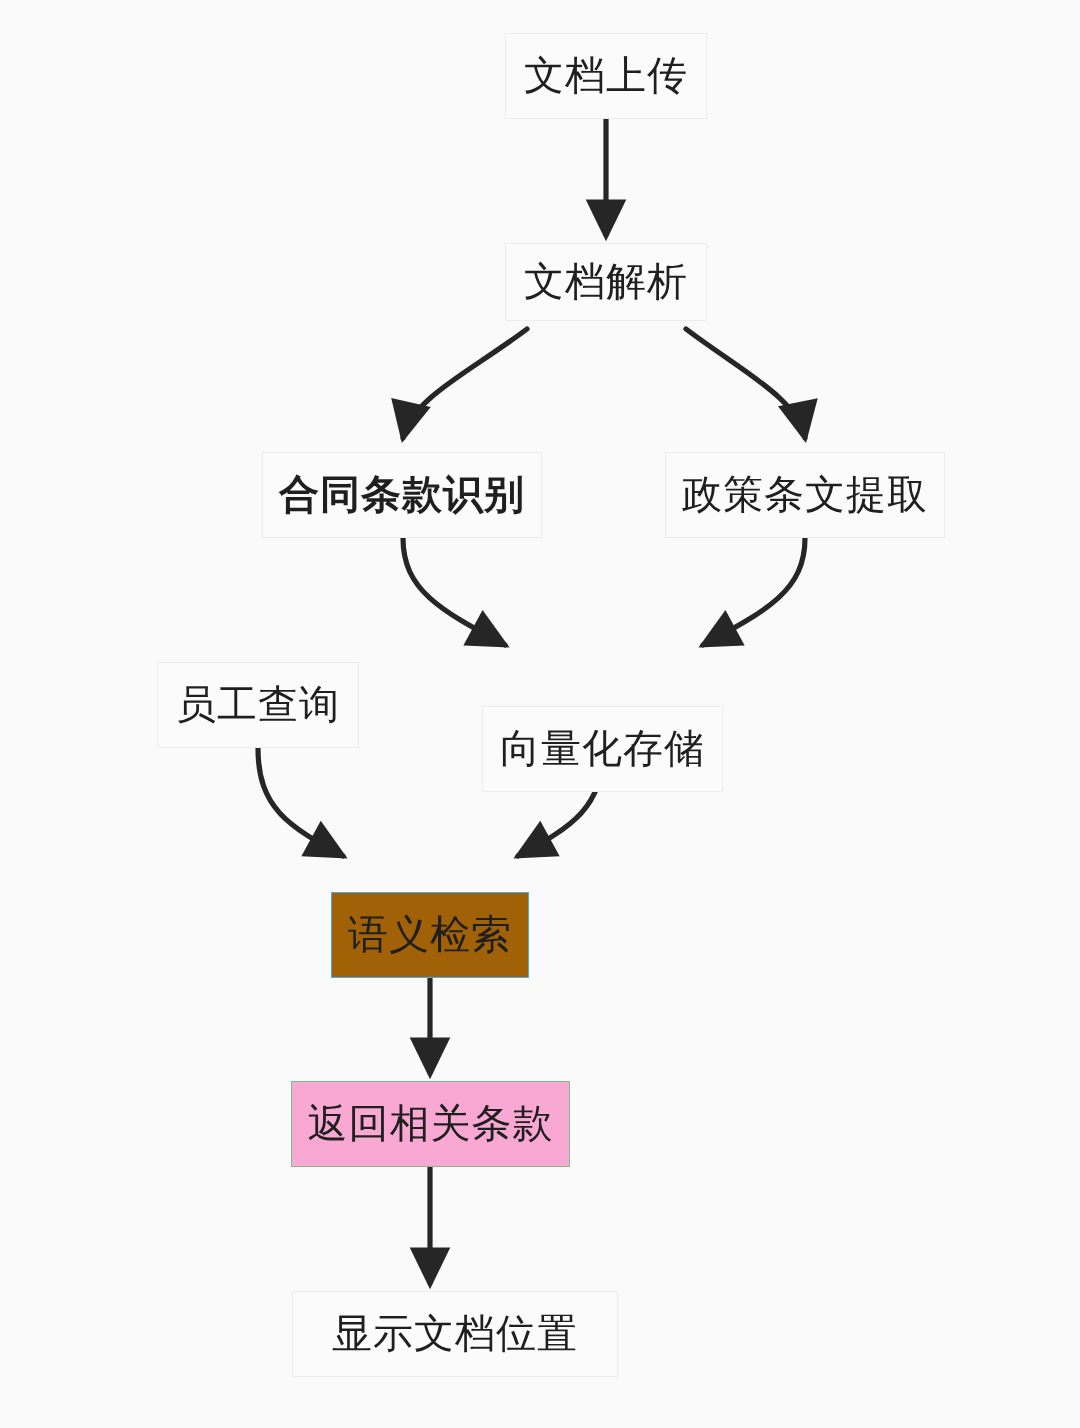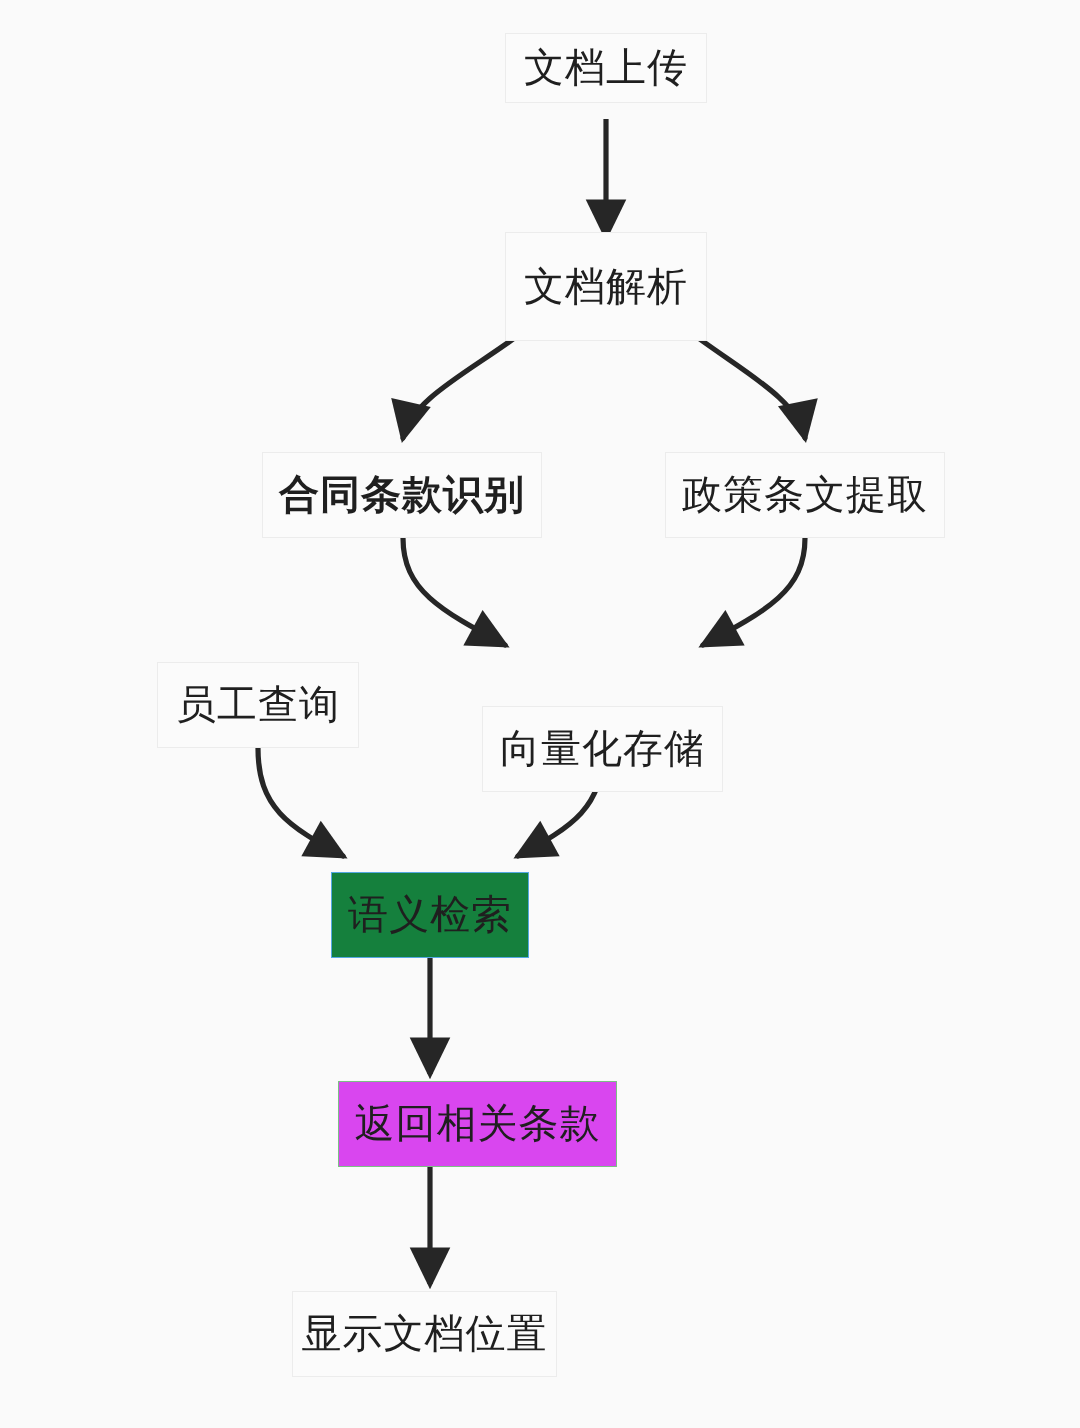--- a/index.html
+++ b/index.html
@@ -35,27 +35,27 @@
     border: 1.6px solid #ececec;
     background: #fbfbfb;
     color: #1f1f1f;
     font-size: 40px;
     line-height: 1;
     letter-spacing: 1px;
     white-space: nowrap;
     user-select: none;
   }
   .node.accent-blue {
-    background: #15803d;
+    background: #a16207;
     border-color: #54a8e2;
+    margin-top: 20px;
   }
   .node.accent-green {
-    background: #d946ef;
+    background: #f9a8d4;
     border-color: #7cbf85;
-    margin-left: 47px;
   }
   .node-label {
     display: block;
     transform: translateY(-1px);
   }
 </style>
 </head>
 <body>
 
 <div id="diagram-root">
@@ -79,25 +79,25 @@
 
     <path d="M 258,748 C 258,808 288,826 343,856" fill="none" stroke="#262626" stroke-width="5.2" stroke-linecap="round" marker-end="url(#arrowhead)"></path>
 
     <path d="M 603,748 C 603,808 573,826 518,856" fill="none" stroke="#262626" stroke-width="5.2" stroke-linecap="round" marker-end="url(#arrowhead)"></path>
 
     <path d="M 430,958 L 430,1074" fill="none" stroke="#262626" stroke-width="5.2" marker-end="url(#arrowhead)"></path>
 
     <path d="M 430,1167 L 430,1284" fill="none" stroke="#262626" stroke-width="5.2" marker-end="url(#arrowhead)"></path>
   </svg>
 
-  <div class="node" style="left:505px; top:33px; width:202px; height:70px;">
+  <div class="node" style="left:505px; top:33px; width:202px; height:86px;">
     <span class="node-label">文档上传</span>
   </div>
 
-  <div class="node" style="left:505px; top:232px; width:202px; height:109px;">
+  <div class="node" style="left:505px; top:243px; width:202px; height:78px;">
     <span class="node-label">文档解析</span>
   </div>
 
   <div class="node" style="left:262px; top:452px; width:280px; height:86px;font-weight:bold;">
     <span class="node-label">合同条款识别</span>
   </div>
 
   <div class="node" style="left:157px; top:662px; width:202px; height:86px;">
     <span class="node-label">员工查询</span>
   </div>
@@ -111,17 +111,17 @@
   </div>
 
   <div class="node accent-blue" style="left:331px; top:872px; width:198px; height:86px;">
     <span class="node-label">语义检索</span>
   </div>
 
   <div class="node accent-green" style="left:291px; top:1081px; width:279px; height:86px;">
     <span class="node-label">返回相关条款</span>
   </div>
 
-  <div class="node" style="left:292px; top:1291px; width:265px; height:86px;">
+  <div class="node" style="left:292px; top:1291px; width:326px; height:86px;">
     <span class="node-label">显示文档位置</span>
   </div>
 
 </div>
 
 </body></html>

